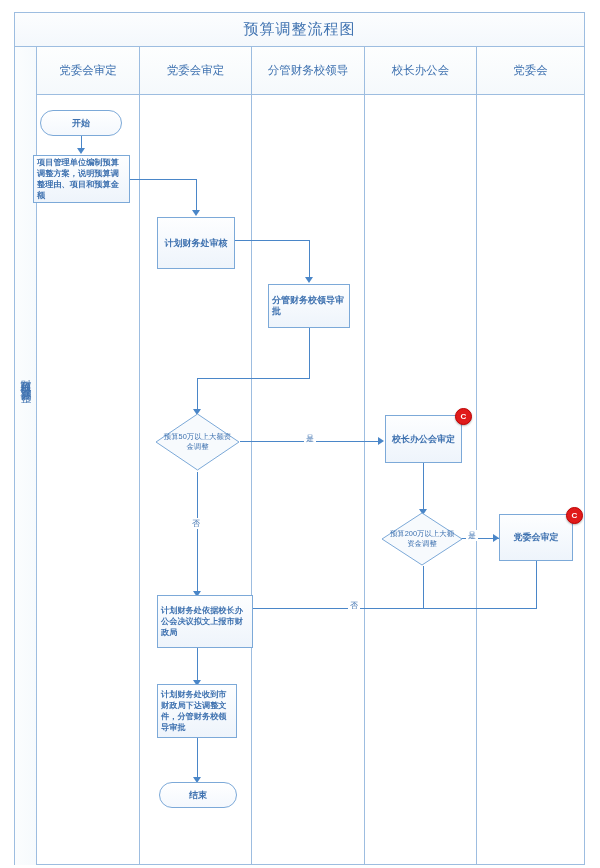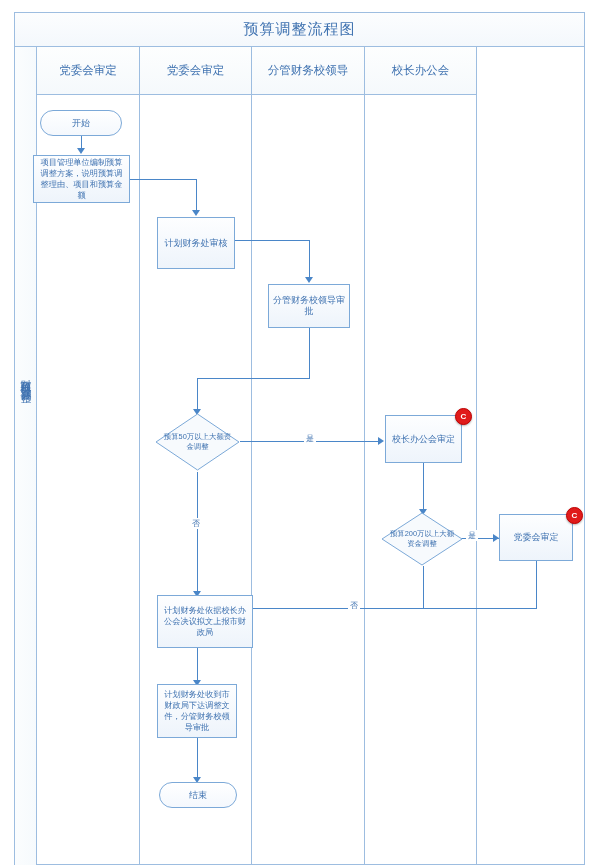--- a/index.html
+++ b/index.html
@@ -59,26 +59,26 @@
     position:absolute;top:95px;height:770px;
     border-right:1px solid #9dbde0;
     box-sizing:border-box;
   }
   .lane-last{border-right:none;}
 
   
   .node{
     position:absolute;box-sizing:border-box;
     display:flex;align-items:center;justify-content:center;
-    text-align:center;
     font-size:8.2px;color:#3f72b0;
     line-height:11px;
     background:linear-gradient(to bottom,#fdfeff 0%,#eef4fb 100%);
     border:1px solid #7ca9d8;
     padding:2px 3px;
+    font-weight:bold;
   }
   .terminator{
     border-radius:22px;
     font-size:9px;
     background:linear-gradient(to bottom,#ffffff 0%,#f4f8fd 100%);
   }
   .proc{}
   .proc-lg{font-size:9px;}
 
   
@@ -136,20 +136,23 @@
     </div>
   <div class="lane-head" style="left:140px;width:112px;">
       <span>党委会审定</span>
     </div>
   <div class="lane-head" style="left:252px;width:113px;">
       <span>分管财务校领导</span>
     </div>
   <div class="lane-head" style="left:365px;width:112px;">
       <span>校长办公会</span>
     </div>
+  <div class="lane-head lane-last" style="left:477px;width:107px;">
+      <span>党委会</span>
+    </div>
 
   <div class="lane-body" style="left:37px;width:103px;"></div>
   <div class="lane-body" style="left:140px;width:112px;"></div>
   <div class="lane-body" style="left:252px;width:113px;"></div>
   <div class="lane-body" style="left:365px;width:112px;"></div>
   <div class="lane-body lane-last" style="left:477px;width:107px;"></div>
 
   <div class="ln lnv" style="left:81px;top:131px;height:18px;"></div>
   <div class="arr arr-d" style="left:77px;top:148px;"></div>
 

